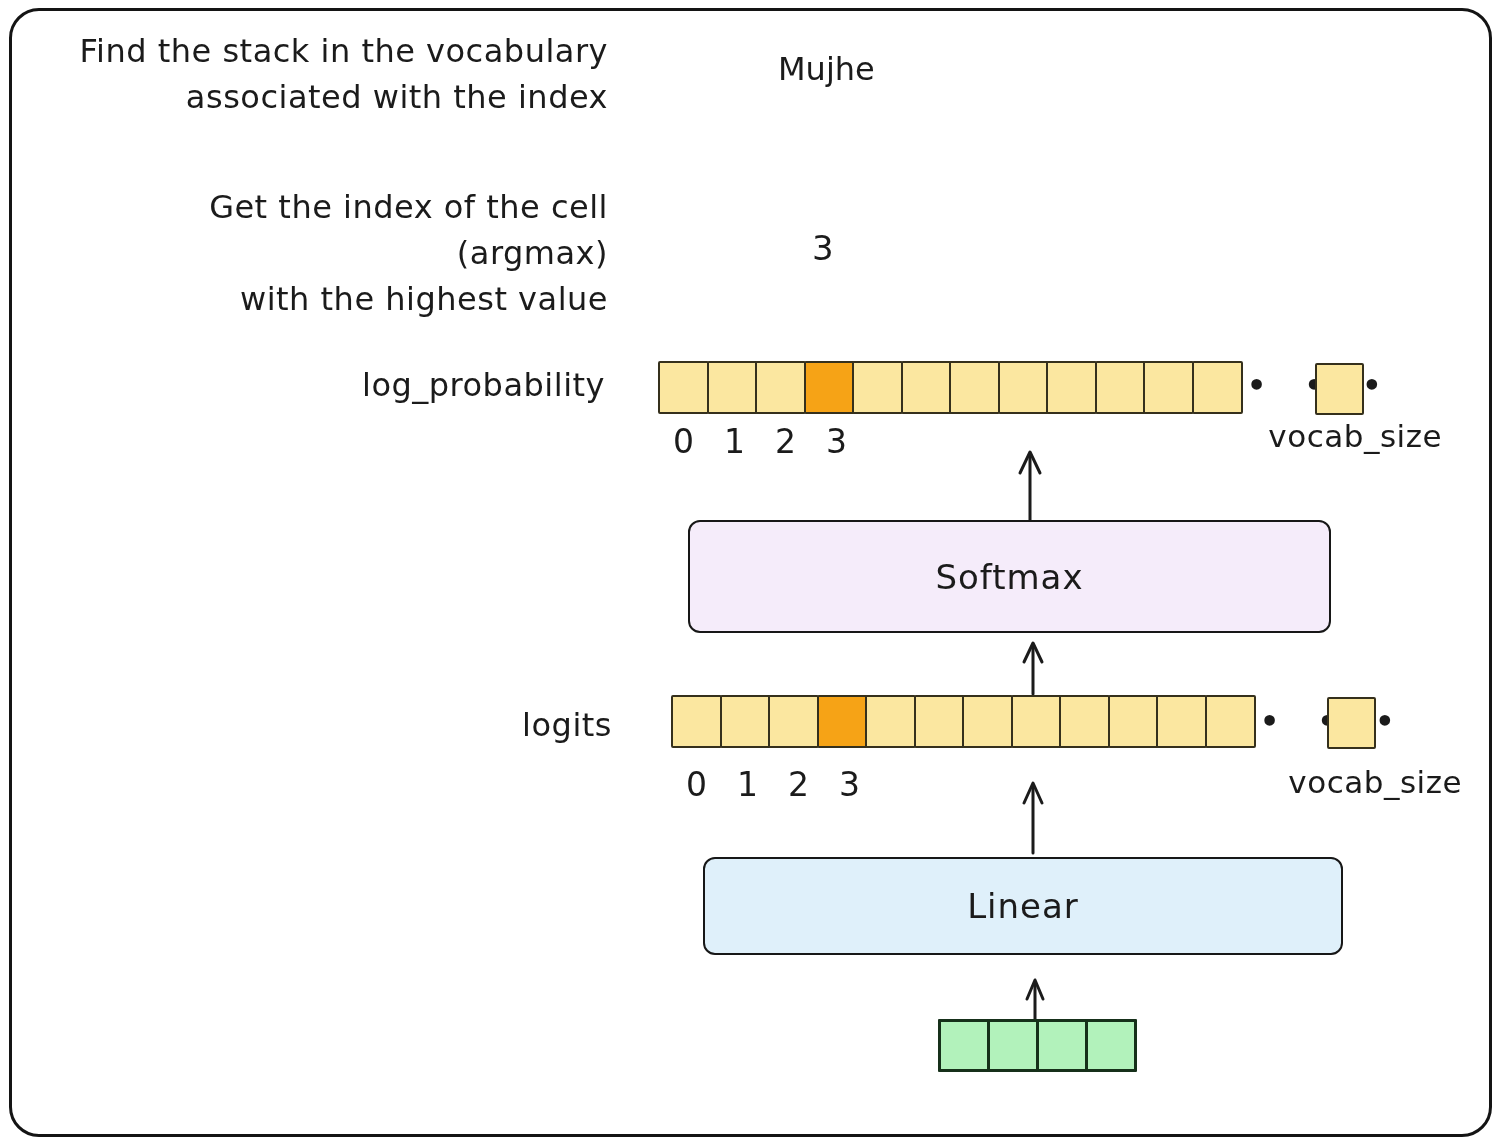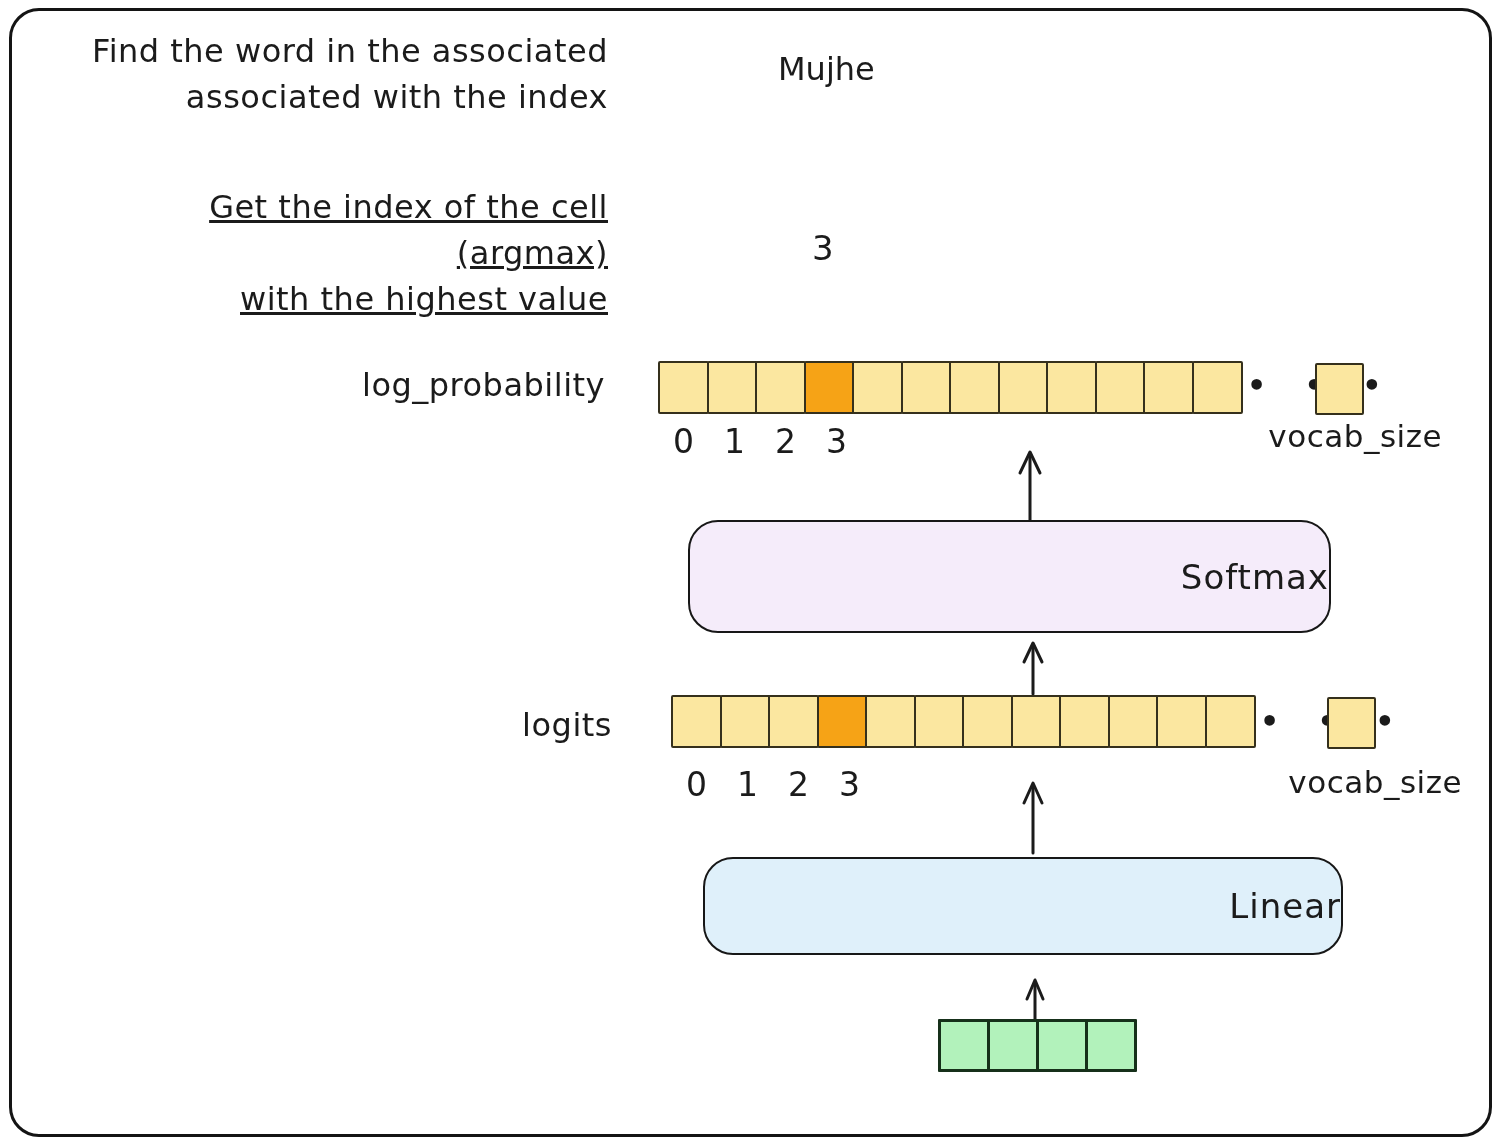--- a/index.html
+++ b/index.html
@@ -36,41 +36,41 @@
     background:var(--cell-green);border:3px solid var(--green-border);
     margin-right:-3px;border-radius:1px;
   }
   .idxrow{position:absolute;display:flex;width:204px;font-size:33px;}
   .idxrow span{flex:1;text-align:center;}
   .dots{position:absolute;font-size:30px;font-weight:bold;letter-spacing:14px;color:var(--stroke);}
   .tailcell{position:absolute;width:49px;height:52px;box-sizing:border-box;
     background:var(--cell-yellow);border:2.5px solid var(--cell-border);border-radius:2px;}
   .vocab{position:absolute;font-size:31px;letter-spacing:.5px;}
   .block{
-    position:absolute;box-sizing:border-box;border:2.8px solid #171717;border-radius:30px;
-    display:flex;align-items:center;justify-content:flex-end;font-size:34px;letter-spacing:1px;
+    position:absolute;box-sizing:border-box;border:2.8px solid #171717;border-radius:12px;
+    display:flex;align-items:center;justify-content:center;font-size:34px;letter-spacing:1px;
   }
   .block.softmax{background:var(--softmax-fill);}
   .block.linear{background:var(--linear-fill);}
   .arrow{position:absolute;overflow:visible;}
   .arrow line,.arrow polyline{stroke:var(--stroke);stroke-width:3;fill:none;stroke-linecap:round;stroke-linejoin:round;}
 </style>
 </head>
 <body>
 
 <div class="canvas">
   <div class="frame"></div>
 
   <div class="note" style="right:893px;top:28px;">
-    <div>Find the word in the associated</div>
+    <div>Find the stack in the vocabulary</div>
     <div>associated with the index</div>
   </div>
   <div class="value" style="left:778px;top:50px;">Mujhe</div>
 
-  <div class="note" style="right:893px;top:184px;text-decoration:underline;">
+  <div class="note" style="right:893px;top:184px;">
     <div>Get the index of the cell</div>
     <div>(argmax)</div>
     <div>with the highest value</div>
   </div>
   <div class="value" style="left:812px;top:228px;font-size:34px;">3</div>
 
   <div class="rowlabel" style="right:896px;top:366px;">log_probability</div>
   <div class="cellrow" style="left:658px;top:361px;">
       <div class="cell"></div>
       <div class="cell"></div>

